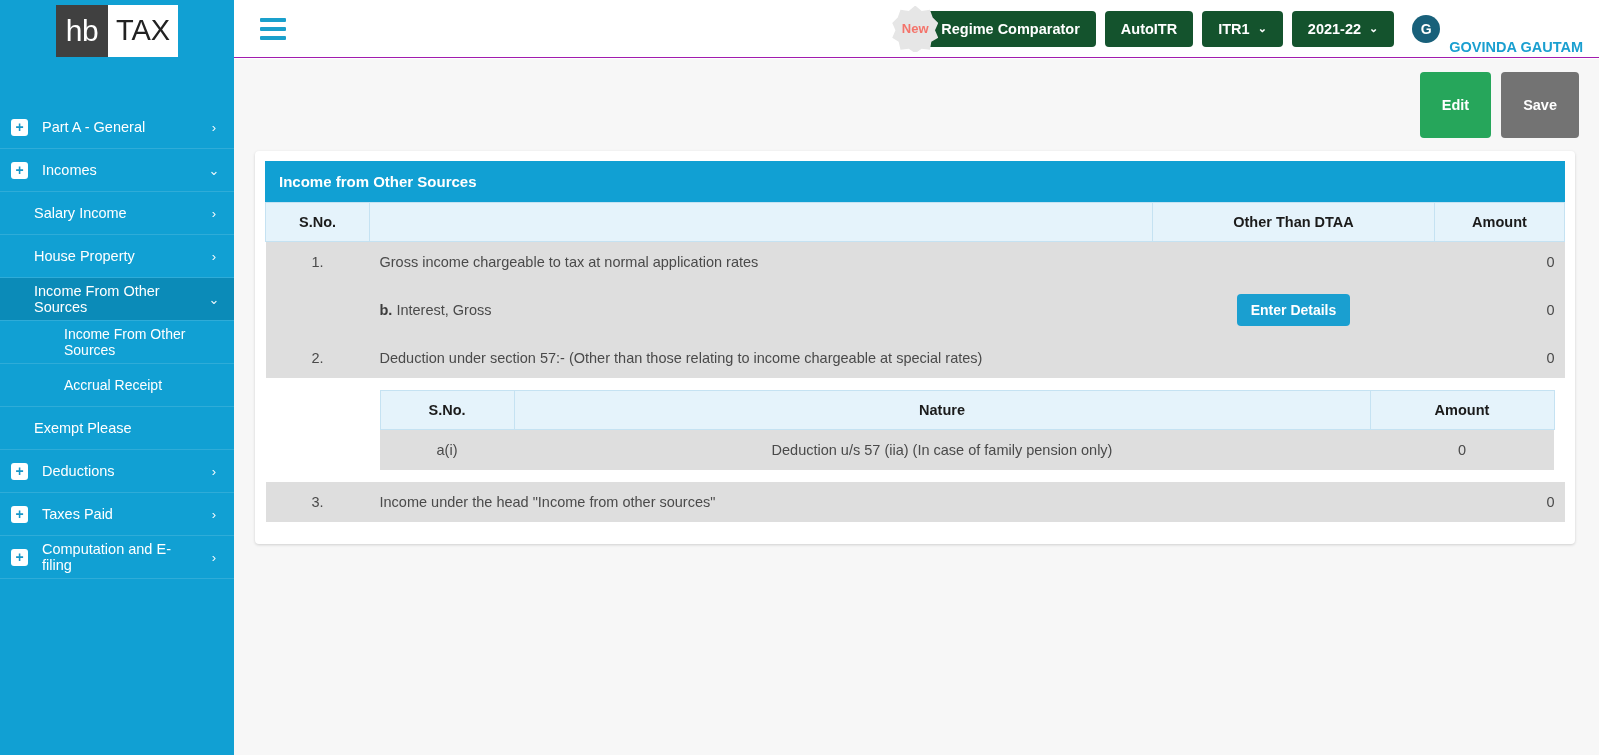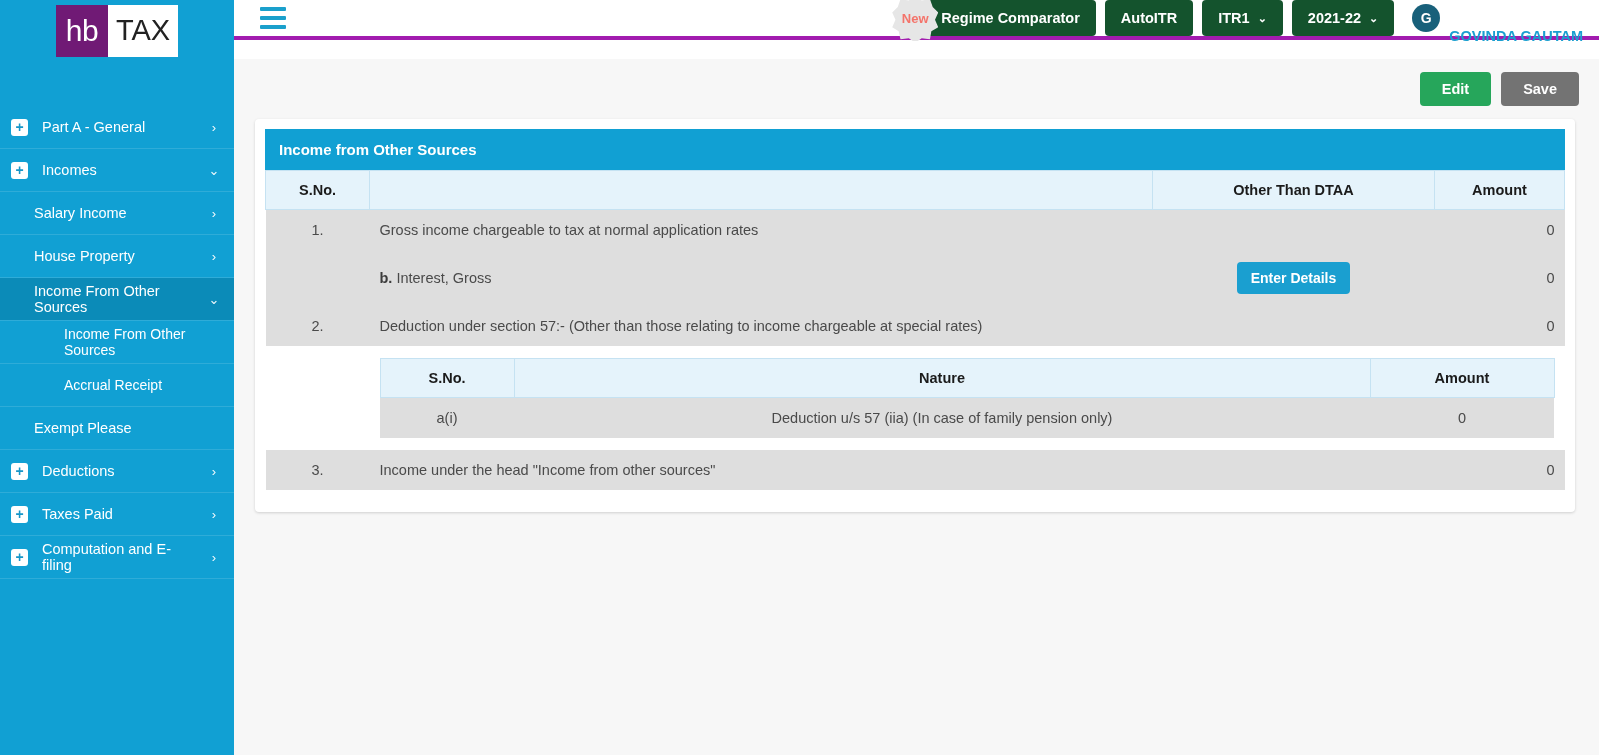--- a/index.html
+++ b/index.html
@@ -21,21 +21,21 @@
   }
   .logo-wrap {
     height: 58px; display: flex; align-items: center; justify-content: center;
     padding-top: 3px;
   }
   .logo {
     display: flex; height: 52px; width: 122px;
     box-shadow: 0 0 0 0 rgba(0,0,0,0);
   }
   .logo-hb {
-    background: #701a75; color: #ffffff;
+    background: #404040; color: #ffffff;
     width: 52px; display: flex; align-items: center; justify-content: center;
     font-size: 30px; font-weight: 400; letter-spacing: -0.5px;
   }
   .logo-tax {
     background: #ffffff; color: #222222;
     flex: 1; display: flex; align-items: center; justify-content: center;
     font-size: 29px; font-weight: 400; letter-spacing: 0px;
   }
   .nav { margin-top: 48px; }
   .nav-item {
@@ -62,23 +62,23 @@
   .nav-item .chev {
     font-size: 13px; opacity: .95; margin-left: 8px;
     width: 12px; text-align: center; flex: 0 0 auto;
   }
   .nav-item.active { background: #0b8bb8; }
   .nav-sep { height: 1px; background: rgba(255,255,255,.13); margin: 0; }
 
   
   .header {
     position: absolute; left: 234px; top: 0;
-    width: 1365px; height: 40px;
+    width: 1365px; height: 58px;
     background: #ffffff;
-    border-bottom: 4px solid #a21caf;
+    border-bottom: 1px solid #a21caf;
     display: flex; align-items: center;
   }
   .hamburger {
     margin-left: 26px; width: 26px; cursor: pointer;
     display: flex; flex-direction: column; justify-content: center; gap: 5px;
   }
   .hamburger span { display: block; height: 4px; background: #1aa0cc; border-radius: 1px; }
   .header-right {
     margin-left: auto; display: flex; align-items: center; gap: 9px;
     padding-right: 16px;
@@ -126,21 +126,21 @@
     overflow: hidden;
   }
   .action-row {
     display: flex; justify-content: flex-end; align-items: center;
     gap: 10px; padding: 13px 20px 0 0;
   }
   .abtn {
     border: none; border-radius: 4px; color: #ffffff;
     font-family: "Liberation Sans", sans-serif;
     font-size: 14.5px; font-weight: 700;
-    padding: 9px 22px; cursor: pointer;
+    padding: 25px 22px; cursor: pointer;
   }
   .abtn.edit { background: #26a65b; }
   .abtn.save { background: #737373; }
 
   .card {
     margin: 13px 24px 0 21px;
     background: #ffffff;
     border-radius: 4px;
     box-shadow: 0 1px 3px rgba(0,0,0,.16);
     padding: 10px 10px 22px 10px;

